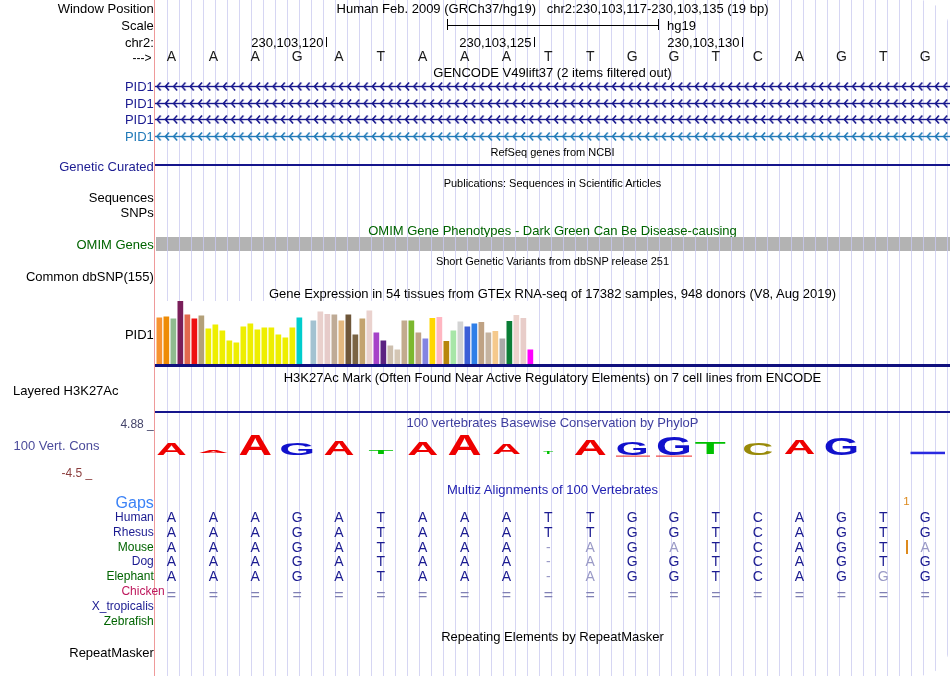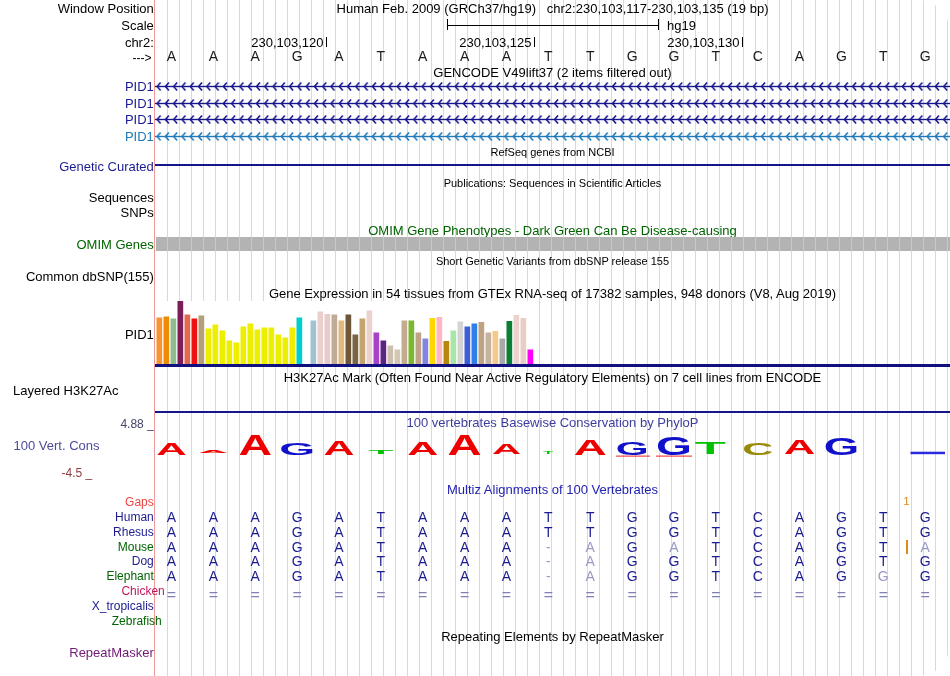--- a/index.html
+++ b/index.html
@@ -88,21 +88,21 @@
 <div class="ctr" style="top:144.5px;font-size:11px;color:#000;">RefSeq genes from NCBI</div>
 <div class="lab" style="top:158.5px;width:153.8px;font-size:13px;color:#1b1b91;">Genetic Curated</div>
 <div class="abs" style="left:155px;top:164.3px;width:795px;height:1.8px;background:#15158c;"></div>
 <div class="ctr" style="top:175.5px;font-size:11px;color:#000;">Publications: Sequences in Scientific Articles</div>
 <div class="lab" style="top:189.5px;width:153.8px;font-size:13px;color:#000;">Sequences</div>
 <div class="lab" style="top:205.0px;width:153.8px;font-size:13px;color:#000;">SNPs</div>
 <div class="ctr" style="top:222.5px;font-size:13px;color:#006400;">OMIM Gene Phenotypes - Dark Green Can Be Disease-causing</div>
 <div class="lab" style="top:237.0px;width:153.8px;font-size:13px;color:#006400;">OMIM Genes</div>
 <div class="abs" style="left:155.5px;top:237.2px;width:794.5px;height:14.3px;background:#b3b3b3;"></div>
 <div class="abs" style="left:167px;top:237.2px;width:781px;height:14.3px;background:repeating-linear-gradient(to right,#c3c3e4 0px,#c3c3e4 1px,transparent 1px,transparent 12px);"></div>
-<div class="ctr" style="top:253.5px;font-size:11px;color:#000;">Short Genetic Variants from dbSNP release 155</div>
+<div class="ctr" style="top:253.5px;font-size:11px;color:#000;">Short Genetic Variants from dbSNP release 251</div>
 <div class="lab" style="top:268.5px;width:153.8px;font-size:13px;color:#000;">Common dbSNP(155)</div>
 <svg class="abs" style="left:150px;top:300.5px;" width="386" height="64.5" viewBox="0 0 386 64.5">
       <rect x="0" y="0" width="386" height="64.5" fill="#fff"></rect>
       <rect x="6.5" y="16.5" width="5.7" height="47.5" fill="#f79331"></rect>
       <rect x="13.5" y="15.5" width="5.7" height="48.5" fill="#ee8b05"></rect>
       <rect x="20.5" y="17.5" width="5.7" height="46.5" fill="#8fbc8f"></rect>
       <rect x="27.5" y="0.0" width="5.7" height="64.0" fill="#7a1f5a"></rect>
       <rect x="34.5" y="13.5" width="5.7" height="50.5" fill="#e2694e"></rect>
       <rect x="41.5" y="17.5" width="5.7" height="46.5" fill="#ee1111"></rect>
       <rect x="48.5" y="14.5" width="5.7" height="49.5" fill="#b3a079"></rect>
@@ -180,21 +180,21 @@
       <text transform="translate(523.9,30.0) scale(2.308,1.293)" font-family="Liberation Sans" font-weight="bold" font-size="20" fill="#1111cc" text-anchor="middle">G</text>
       <text transform="translate(560.3,29.4) scale(2.541,0.795)" font-family="Liberation Sans" font-weight="bold" font-size="20" fill="#00c000" text-anchor="middle">T</text>
       <text transform="translate(607.7,30.0) scale(2.153,0.844)" font-family="Liberation Sans" font-weight="bold" font-size="20" fill="#998a0a" text-anchor="middle">C</text>
       <text transform="translate(649.5,29.2) scale(2.188,1.037)" font-family="Liberation Sans" font-weight="bold" font-size="20" fill="#ee0000" text-anchor="middle">A</text>
       <text transform="translate(691.4,30.0) scale(2.276,1.176)" font-family="Liberation Sans" font-weight="bold" font-size="20" fill="#1111cc" text-anchor="middle">G</text>
       <rect x="466" y="30.6" width="34" height="1.0" fill="#ee2222"></rect>
       <rect x="506" y="30.6" width="36" height="1.0" fill="#ee2222"></rect>
       <rect x="760.5" y="26.7" width="34.5" height="2.5" fill="#2a2ae0"></rect>
     </svg>
 <div class="ctr" style="top:481.5px;font-size:13px;color:#2222b2;">Multiz Alignments of 100 Vertebrates</div>
-<div class="lab" style="top:494.5px;width:153.8px;font-size:12px;color:#ef4444;">Gaps</div>
+<div class="lab" style="top:494.5px;width:153.8px;font-size:16px;color:#3b82f6;">Gaps</div>
 <div class="bc" style="left:906.5px;top:494px;font-size:11.5px;color:#dd8a1d;">1</div>
 <div class="lab" style="top:509.7px;width:153.8px;font-size:12px;color:#1b1b91;">Human</div>
 <div class="bc" style="left:171.5px;top:509.7px;font-size:14px;color:#1b1b91;">A</div>
 <div class="bc" style="left:213.4px;top:509.7px;font-size:14px;color:#1b1b91;">A</div>
 <div class="bc" style="left:255.2px;top:509.7px;font-size:14px;color:#1b1b91;">A</div>
 <div class="bc" style="left:297.1px;top:509.7px;font-size:14px;color:#1b1b91;">G</div>
 <div class="bc" style="left:339.0px;top:509.7px;font-size:14px;color:#1b1b91;">A</div>
 <div class="bc" style="left:380.9px;top:509.7px;font-size:14px;color:#1b1b91;">T</div>
 <div class="bc" style="left:422.7px;top:509.7px;font-size:14px;color:#1b1b91;">A</div>
 <div class="bc" style="left:464.6px;top:509.7px;font-size:14px;color:#1b1b91;">A</div>
@@ -304,15 +304,15 @@
 <div class="bc" style="left:632.1px;top:586.5px;font-size:16px;color:#8080b4;">=</div>
 <div class="bc" style="left:673.9px;top:586.5px;font-size:16px;color:#8080b4;">=</div>
 <div class="bc" style="left:715.8px;top:586.5px;font-size:16px;color:#8080b4;">=</div>
 <div class="bc" style="left:757.7px;top:586.5px;font-size:16px;color:#8080b4;">=</div>
 <div class="bc" style="left:799.5px;top:586.5px;font-size:16px;color:#8080b4;">=</div>
 <div class="bc" style="left:841.4px;top:586.5px;font-size:16px;color:#8080b4;">=</div>
 <div class="bc" style="left:883.3px;top:586.5px;font-size:16px;color:#8080b4;">=</div>
 <div class="bc" style="left:925.2px;top:586.5px;font-size:16px;color:#8080b4;">=</div>
 <div class="abs" style="left:905.5px;top:539.5px;width:2px;height:14px;background:#dd8a1d;"></div>
 <div class="lab" style="top:599.1px;width:153.8px;font-size:12px;color:#1b1b91;">X_tropicalis</div>
-<div class="lab" style="top:613.9px;width:153.8px;font-size:12px;color:#006400;padding-left:8px;">Zebrafish</div>
+<div class="lab" style="top:613.9px;width:153.8px;font-size:12px;color:#006400;">Zebrafish</div>
 <div class="ctr" style="top:628.5px;font-size:13px;color:#000;">Repeating Elements by RepeatMasker</div>
-<div class="lab" style="top:645.0px;width:153.8px;font-size:13px;color:#701a75;">RepeatMasker</div>
+<div class="lab" style="top:645.0px;width:153.8px;font-size:13px;color:#000000;">RepeatMasker</div>
 </div>
 </body></html>

